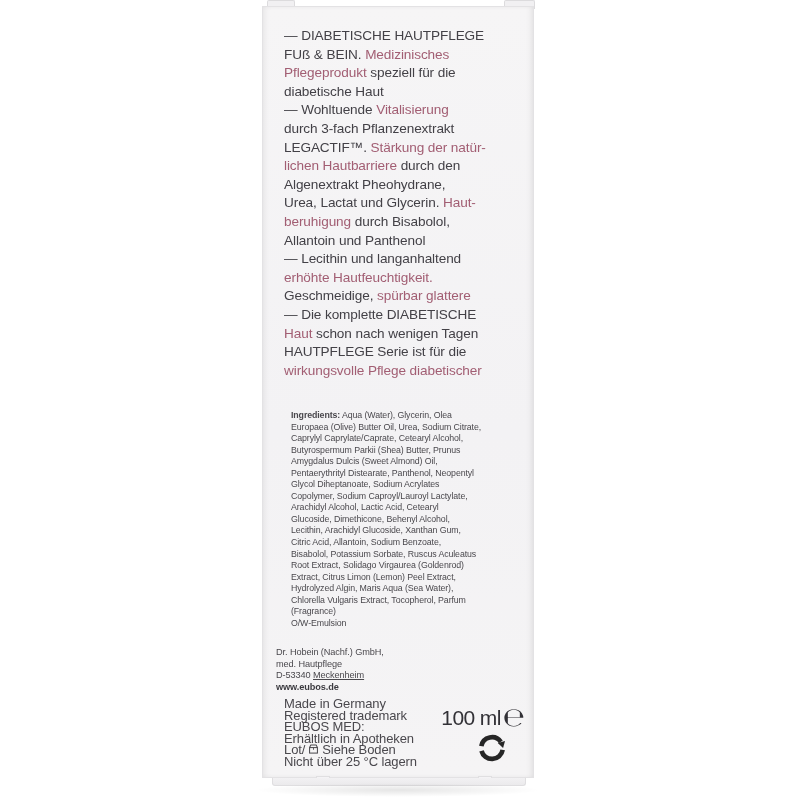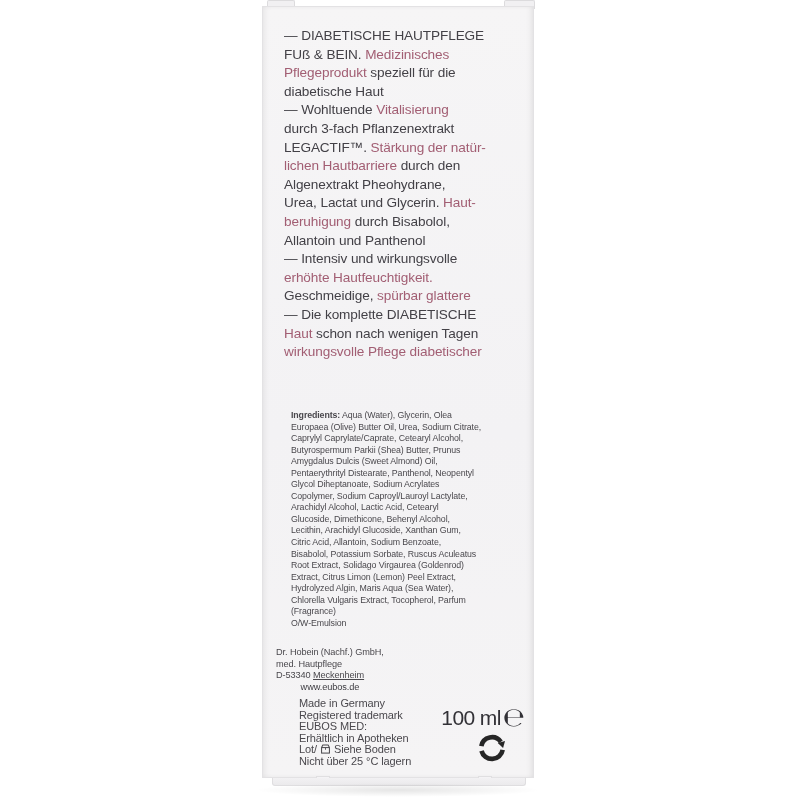--- a/index.html
+++ b/index.html
@@ -41,24 +41,24 @@
   }
   .ingredients{
     position:absolute;left:28px;top:403px;width:215px;
     font-size:8.8px;line-height:11.55px;color:var(--text-small);letter-spacing:-0.1px;
   }
   .manufacturer{
     position:absolute;left:13px;top:640px;
     font-size:9.2px;line-height:11.5px;color:var(--text-small);letter-spacing:-0.1px;
   }
   .manufacturer .u{text-decoration:underline;text-underline-offset:1px;}
-  .manufacturer .web{font-weight:normal;color:#3c3b40;text-align:center;}
+  .manufacturer .web{font-weight:bold;color:#3c3b40;}
   .footer{
-    position:absolute;left:36px;top:691px;
-    font-size:11px;line-height:11.5px;color:var(--text-small);letter-spacing:-0.1px;
+    position:absolute;left:21px;top:691px;
+    font-size:13px;line-height:11.5px;color:var(--text-small);letter-spacing:-0.1px;
   }
   .lot-row{display:flex;align-items:flex-start;gap:2px;height:11.5px;}
   .lot-row svg{margin:0 1px;}
   .volume{
     position:absolute;right:8px;top:699px;
     font-size:21px;letter-spacing:-0.6px;color:#323136;display:flex;align-items:flex-start;text-align:right;
   }
   .esign{
     font-family:"DejaVu Sans", sans-serif;
     font-size:26px;line-height:22px;margin-left:2px;letter-spacing:0;
@@ -81,25 +81,26 @@
         <div class="tl"><span class="s-a">Pflegeprodukt</span><span> speziell für die</span></div>
         <div class="tl"><span>diabetische Haut</span></div>
         <div class="tl"><span>— Wohltuende </span><span class="s-a">Vitalisierung</span></div>
         <div class="tl"><span>durch 3-fach Pflanzenextrakt</span></div>
         <div class="tl"><span>LEGACTIF™. </span><span class="s-a">Stärkung der natür-</span></div>
         <div class="tl"><span class="s-a">lichen Hautbarriere</span><span> durch den</span></div>
         <div class="tl"><span>Algenextrakt Pheohydrane,</span></div>
         <div class="tl"><span>Urea, Lactat und Glycerin. </span><span class="s-a">Haut-</span></div>
         <div class="tl"><span class="s-a">beruhigung</span><span> durch Bisabolol,</span></div>
         <div class="tl"><span>Allantoin und Panthenol</span></div>
-        <div class="tl"><span>— Intensiv und wirkungsvolle</span></div>
+        <div class="tl"><span>— Lecithin und langanhaltend</span></div>
         <div class="tl"><span class="s-a">erhöhte Hautfeuchtigkeit.</span></div>
         <div class="tl"><span>Geschmeidige, </span><span class="s-a">spürbar glattere</span></div>
         <div class="tl"><span>— Die komplette DIABETISCHE</span></div>
         <div class="tl"><span class="s-a">Haut</span><span> schon nach wenigen Tagen</span></div>
+        <div class="tl"><span>HAUTPFLEGE Serie ist für die</span></div>
         <div class="tl"><span class="s-a">wirkungsvolle Pflege diabetischer</span></div>
       </div>
 
     <div class="ingredients">
         <div class="tl"><span class="s-b">Ingredients:</span><span> Aqua (Water), Glycerin, Olea</span></div>
         <div class="tl"><span>Europaea (Olive) Butter Oil, Urea, Sodium Citrate,</span></div>
         <div class="tl"><span>Caprylyl Caprylate/Caprate, Cetearyl Alcohol,</span></div>
         <div class="tl"><span>Butyrospermum Parkii (Shea) Butter, Prunus</span></div>
         <div class="tl"><span>Amygdalus Dulcis (Sweet Almond) Oil,</span></div>
         <div class="tl"><span>Pentaerythrityl Distearate, Panthenol, Neopentyl</span></div>

